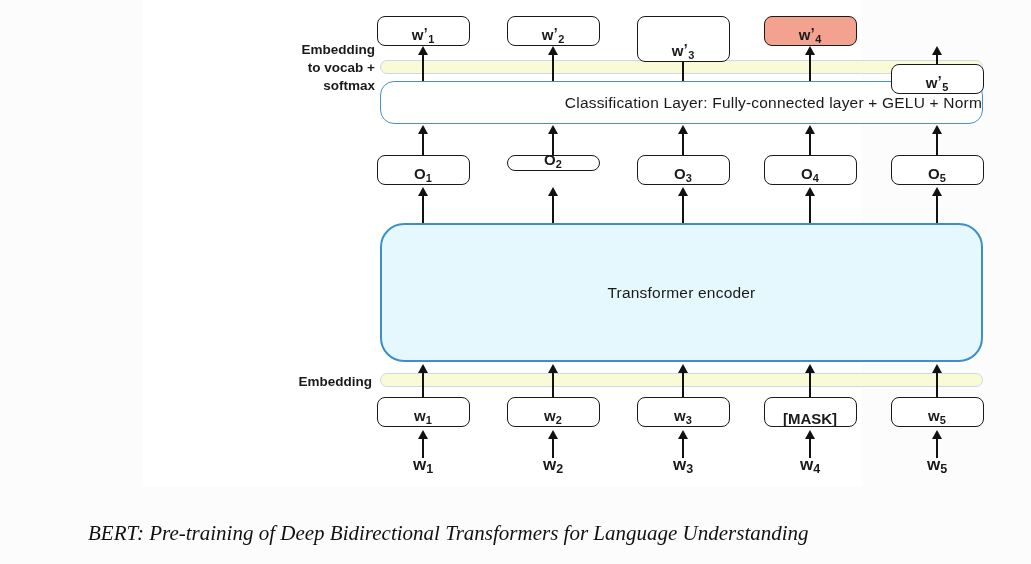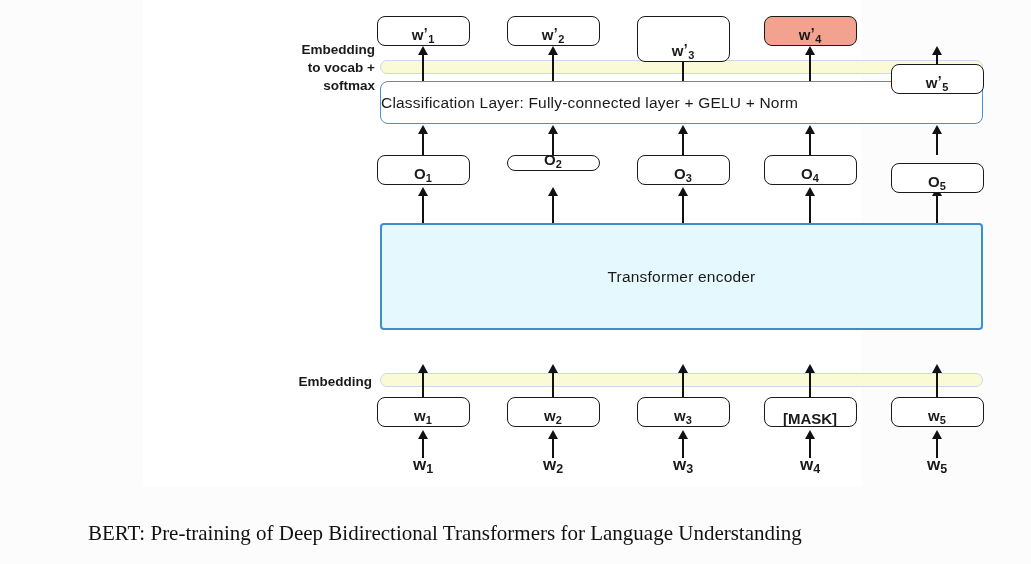--- a/index.html
+++ b/index.html
@@ -29,31 +29,31 @@
     border:1.5px solid var(--embedding-bar-border,#c8dbe9);
     border-radius:8px;box-sizing:border-box;z-index:1;
   }
   .ybar1{top:60px;}
   .ybar2{top:373px;}
 
   
   .cls-box{
     position:absolute;left:237px;top:81px;width:603px;height:43px;
     background:#fff;border:1.8px solid var(--classification-border,#4a90ce);
-    border-radius:8px;box-sizing:border-box;z-index:2;
-    display:flex;align-items:center;justify-content:flex-start;
+    border-radius:14px;box-sizing:border-box;z-index:2;
+    display:flex;align-items:center;justify-content:flex-end;
     font-size:15.5px;font-weight:500;letter-spacing:.2px;
   }
 
   
   .trans-box{
-    position:absolute;left:237px;top:223px;width:603px;height:107px;
+    position:absolute;left:237px;top:223px;width:603px;height:139px;
     background:var(--encoder-fill,#e4f8fd);
     border:2px solid var(--encoder-border,#3e8ecb);
-    border-radius:4px;box-sizing:border-box;z-index:2;
+    border-radius:24px;box-sizing:border-box;z-index:2;
     display:flex;align-items:center;justify-content:center;
     font-size:15.5px;font-weight:500;letter-spacing:.2px;
   }
 
   
   .box{
     position:absolute;height:30px;background:#fff;
     border:1.8px solid var(--box-border,#1a1a1a);
     border-radius:8px;box-sizing:border-box;z-index:3;
     display:flex;align-items:flex-end;justify-content:center;
@@ -81,21 +81,21 @@
     content:"";position:absolute;left:50%;top:0;margin-left:-5px;
     width:0;height:0;
     border-left:5px solid transparent;border-right:5px solid transparent;
     border-bottom:9px solid #111;
   }
 
   
   .caption{
     position:absolute;left:88px;top:521px;white-space:nowrap;
     font-family:"Liberation Serif","DejaVu Serif",serif;
-    font-size:21px;color:#111;
+    font-style:italic;font-size:21px;color:#111;
   }
 </style>
 </head>
 <body>
 
 <div class="page">
   <div class="panel">
 
     <div class="vocab-label">
       <div>Embedding</div>
@@ -174,21 +174,21 @@
         </div>
         <div class="word-label" style="top: 455px; left: 620.5px; width: 93px;"><span class="tok"><span>w</span><span class="sub">4</span></span></div>
         <div class="arr" style="top: 46px; left: 661px; width: 12px; height: 35px;"></div>
         <div class="arr" style="top: 125px; left: 661px; width: 12px; height: 30px;"></div>
         <div class="arr" style="top: 187px; left: 661px; width: 12px; height: 36px;"></div>
         <div class="arr" style="top: 364px; left: 661px; width: 12px; height: 33px;"></div>
         <div class="arr" style="top: 430px; left: 661px; width: 12px; height: 28px;"></div>
         <div class="box" style="top: 16px; left: 747.5px; width: 93px; height: 30px; margin-top: 48px;">
           <span class="tok"><span>w</span><span class="prime">’</span><span class="sub">5</span></span>
         </div>
-        <div class="box" style="top: 155px; left: 747.5px; width: 93px; height: 30px; margin-top: 8px;">
+        <div class="box" style="top: 155px; left: 747.5px; width: 93px; height: 30px;">
           <span class="tok"><span>O</span><span class="sub">5</span></span>
         </div>
         <div class="box" style="top: 397px; left: 747.5px; width: 93px; height: 30px;">
           <span class="tok"><span>w</span><span class="sub">5</span></span>
         </div>
         <div class="word-label" style="top: 455px; left: 747.5px; width: 93px;"><span class="tok"><span>w</span><span class="sub">5</span></span></div>
         <div class="arr" style="top: 46px; left: 788px; width: 12px; height: 35px;"></div>
         <div class="arr" style="top: 125px; left: 788px; width: 12px; height: 30px;"></div>
         <div class="arr" style="top: 187px; left: 788px; width: 12px; height: 36px;"></div>
         <div class="arr" style="top: 364px; left: 788px; width: 12px; height: 33px;"></div>

